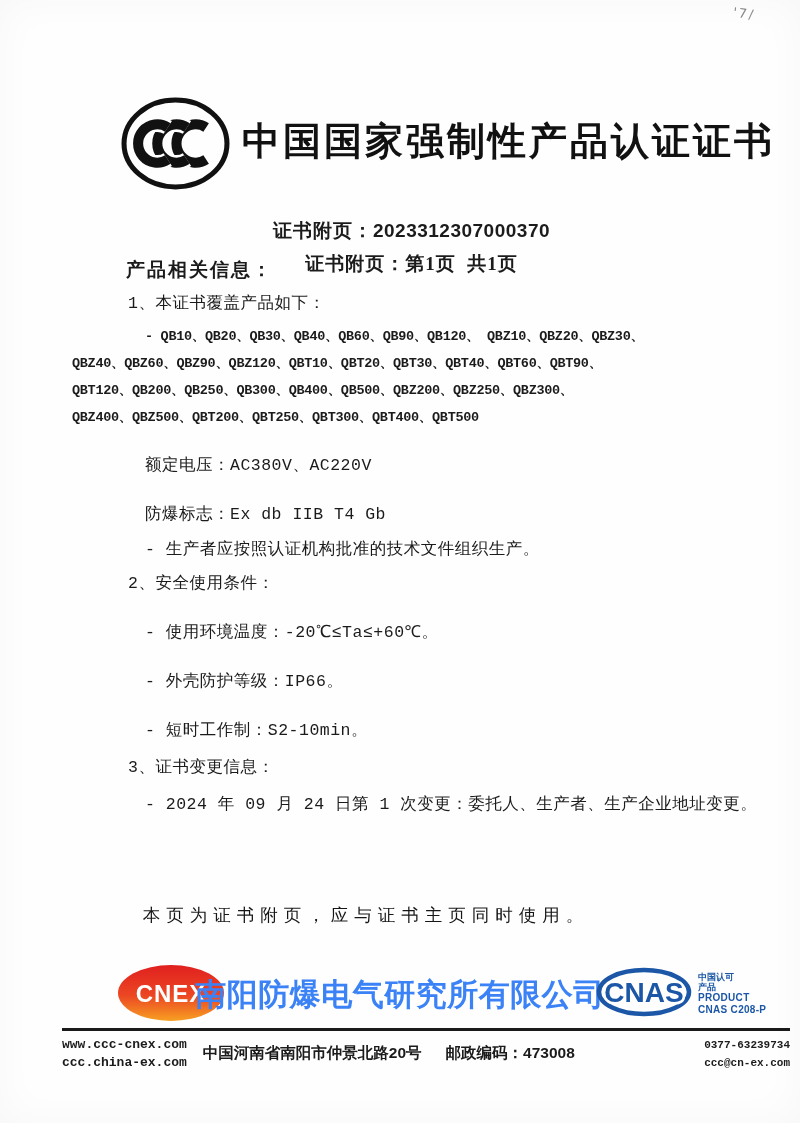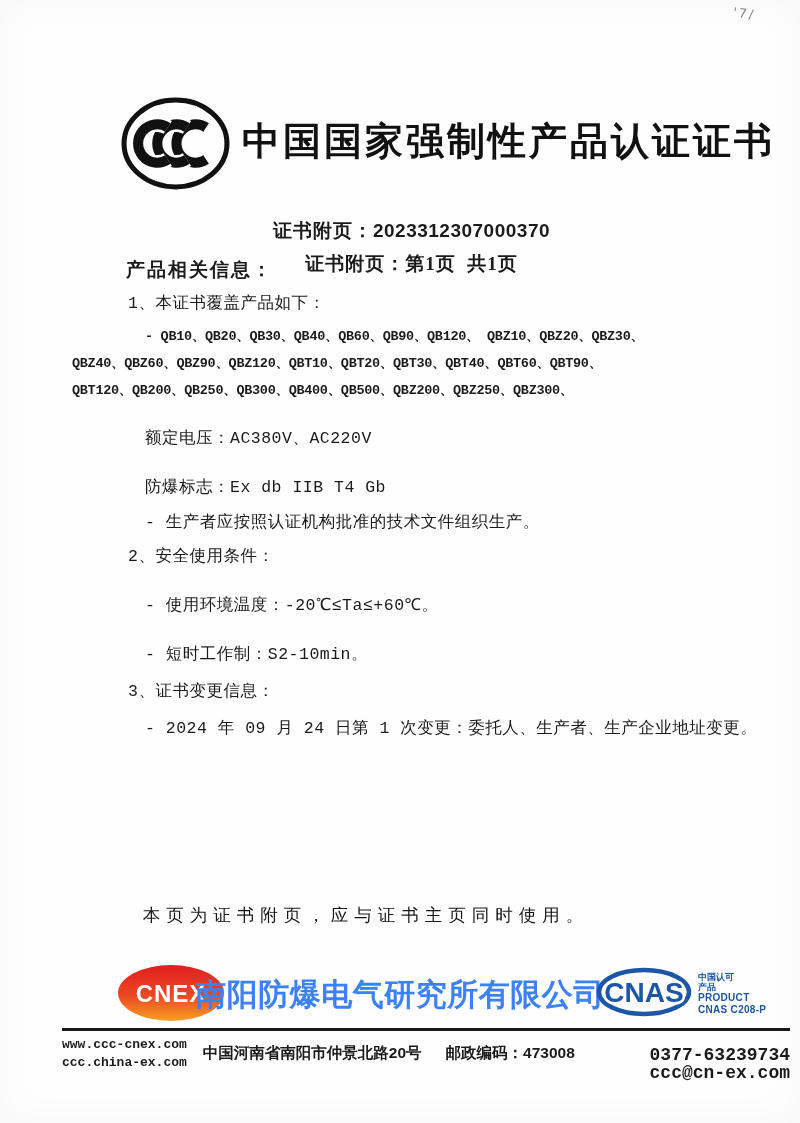--- a/index.html
+++ b/index.html
@@ -108,21 +108,21 @@
     font-size:13px; font-weight:bold; line-height:18px; white-space:nowrap;
   }
   .bb-center{
     display:flex; gap:24px; margin-left:16px; margin-top:7px;
     font-family:"Liberation Sans","DejaVu Sans",sans-serif;
     font-size:15.5px; font-weight:600; white-space:nowrap;
   }
   .bb-right{
     margin-left:auto; text-align:center;
     font-family:"Liberation Mono","DejaVu Sans Mono",monospace;
-    font-size:18px; font-weight:bold; line-height:18px; white-space:nowrap;margin-top:10px;
+    font-size:11px; font-weight:bold; line-height:18px; white-space:nowrap;
   }
 </style>
 </head>
 <body>
 
 <div class="page">
 
   <div class="handwriting">'7/</div>
 
   <svg class="ccc-logo" viewBox="0 0 108 92">
@@ -147,25 +147,27 @@
     <span>证书附页：</span><span>第1页  共1页</span>
   </div>
 
   <div class="content">
     <div class="content-heading">产品相关信息：</div>
 
     <div class="line sec m11">1、本证书覆盖产品如下：</div>
     <div class="line item plist m13">- QB10、QB20、QB30、QB40、QB60、QB90、QB120、 QBZ10、QBZ20、QBZ30、</div>
     <div class="line cont plist m8">QBZ40、QBZ60、QBZ90、QBZ120、QBT10、QBT20、QBT30、QBT40、QBT60、QBT90、</div>
     <div class="line cont plist m8">QBT120、QB200、QB250、QB300、QB400、QB500、QBZ200、QBZ250、QBZ300、</div>
+    <div class="line cont plist m8">QBZ400、QBZ500、QBT200、QBT250、QBT300、QBT400、QBT500</div>
     <div class="line item">额定电压：AC380V、AC220V</div>
     <div class="line item">防爆标志：Ex db IIB T4 Gb</div>
     <div class="line item m14">- 生产者应按照认证机构批准的技术文件组织生产。</div>
     <div class="line sec m13">2、安全使用条件：</div>
     <div class="line item">- 使用环境温度：-20℃≤Ta≤+60℃。</div>
+    <div class="line item">- 外壳防护等级：IP66。</div>
     <div class="line item">- 短时工作制：S2-10min。</div>
     <div class="line sec m16">3、证书变更信息：</div>
     <div class="line item m16">- 2024 年 09 月 24 日第 1 次变更：委托人、生产者、生产企业地址变更。</div>
   </div>
 
   <div class="footer-note">本页为证书附页，应与证书主页同时使用。</div>
 
   <div class="org-row">
 
     <svg class="cnex-logo" viewBox="0 0 110 58">

